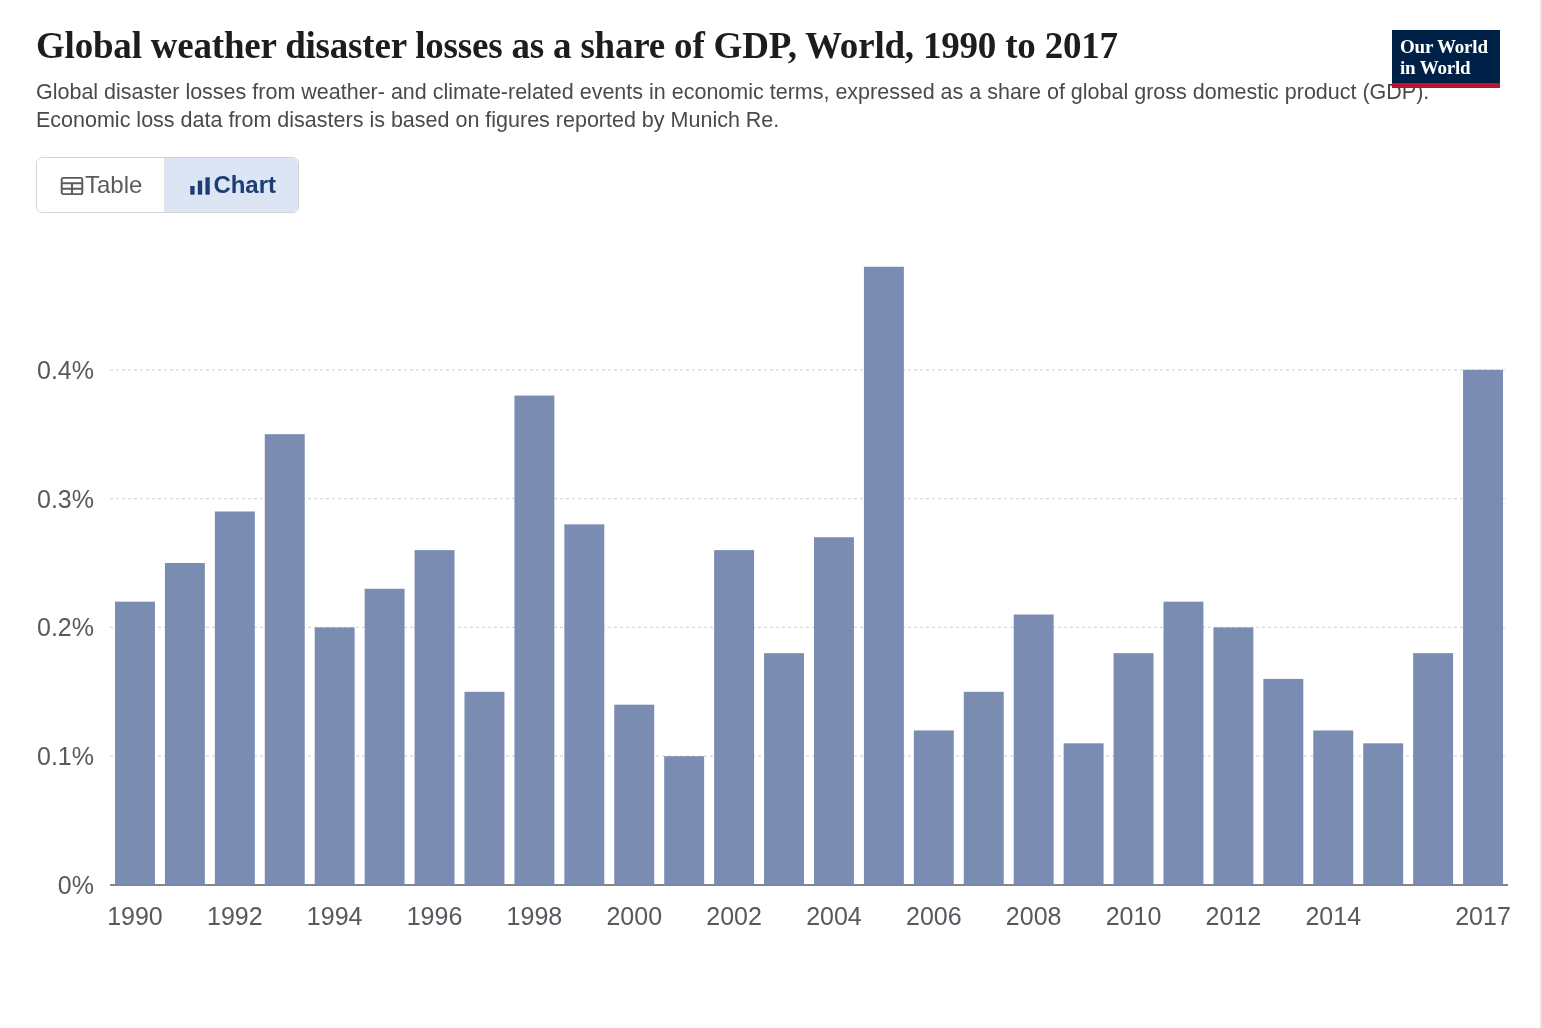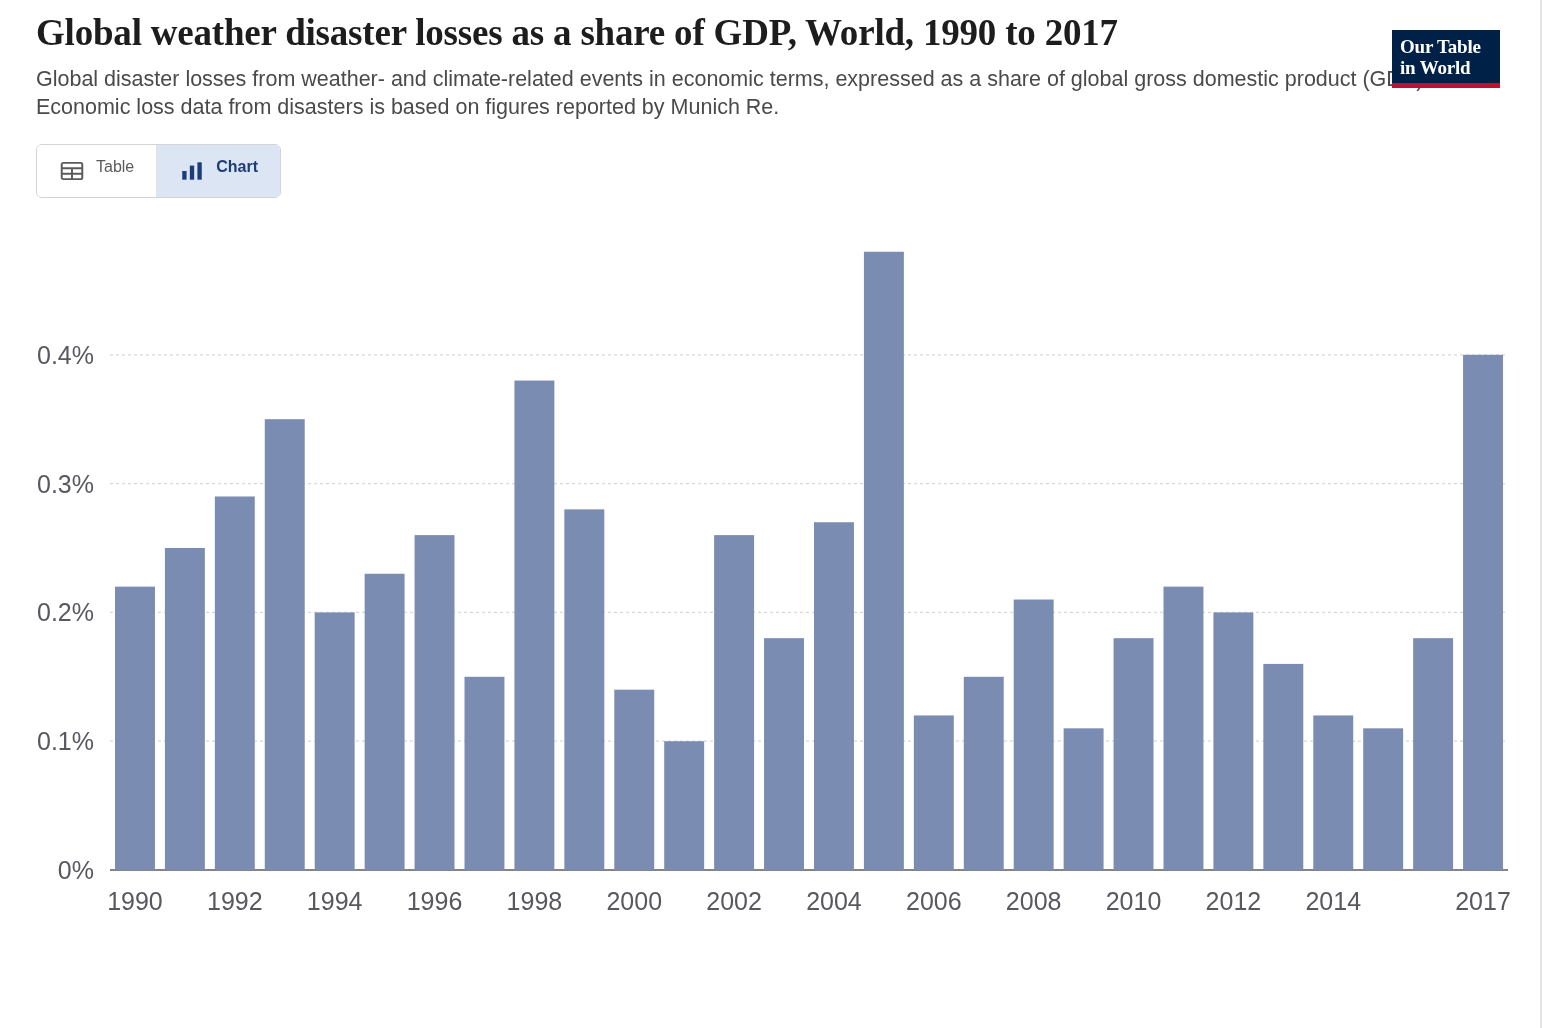--- a/index.html
+++ b/index.html
@@ -13,21 +13,21 @@
   #page {
     position: relative;
     width: 1542px; height: 1028px;
     background: #fff;
     overflow: hidden;
     border-right: 2px solid #e3e3e3;
   }
 
   
   .header {
-    padding: 11px 36px 0 36px;
+    padding: 24px 36px 0 36px;
     position: relative;
   }
   .chart-title {
     font-family: "Liberation Serif", serif;
     font-weight: bold;
     font-size: 37px;
     line-height: 1.18;
     color: #1d1d1d;
     margin: 0;
     max-width: 1130px;
@@ -66,24 +66,23 @@
   .tabs {
     display: inline-flex;
     margin: 22px 0 0 36px;
     border: 1px solid #d3d3d8;
     border-radius: 6px;
     overflow: hidden;
     background: #fff;
   }
   .tab {
     display: flex;
-    align-items: flex-start;
-    gap: 11px;
+    align-items: flex-end;
     padding: 13px 22px;
-    font-size: 16px;
+    font-size: 24px;
     color: #5b5b5b;
     background: #fff;
     cursor: pointer;
     border-right: 1px solid #e2e2e6;
   }
   .tab:last-child { border-right: none; }
   .tab.active {
     background: #dbe5f3;
     color: #1d3d76;
     font-weight: bold;
@@ -112,21 +111,21 @@
 </head>
 <body>
 
 <div id="page">
 
   <div class="header">
     <h1 class="chart-title">Global weather disaster losses as a share of GDP, World, 1990 to 2017</h1>
     <p class="chart-subtitle">Global disaster losses from weather- and climate-related events in economic terms, expressed as a share of global gross domestic product (GDP). Economic loss data from disasters is based on figures reported by Munich Re.</p>
 
     <div class="owid-logo">
-      <span>Our Table</span>
+      <span>Our World</span>
       <span>in World</span>
     </div>
   </div>
 
   <div class="tabs">
     <div class="tab">
       <span class="ticon">
         <svg width="26" height="26" viewBox="0 0 24 24" fill="none" stroke="#5b5b5b" stroke-width="1.8">
           <rect x="2.5" y="4.5" width="19" height="15" rx="1.5"></rect>
           <line x1="2.5" y1="9.5" x2="21.5" y2="9.5"></line>

